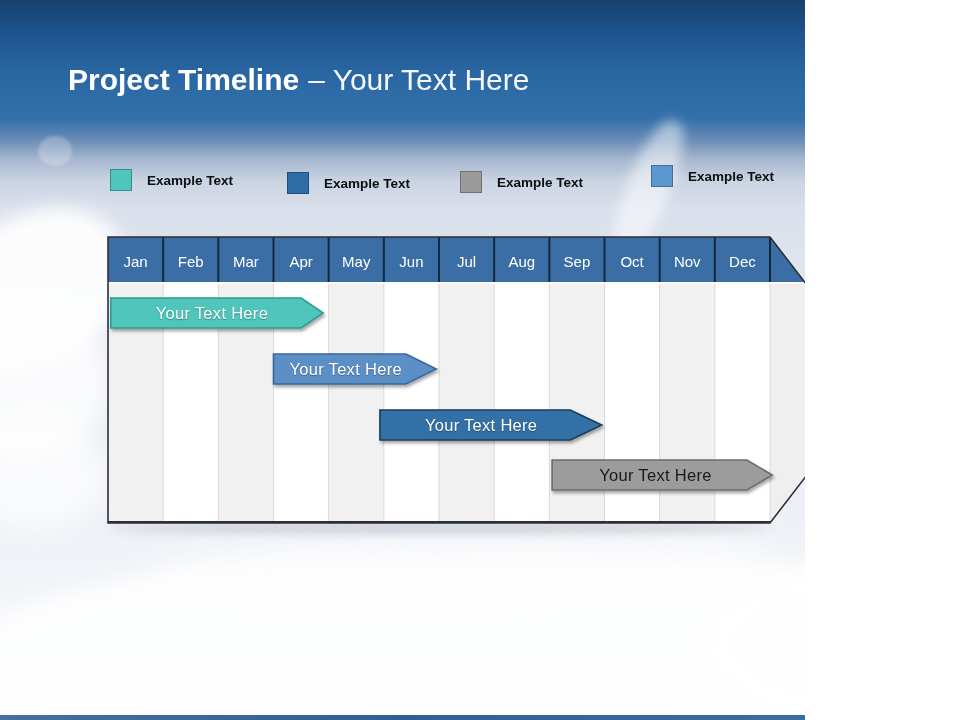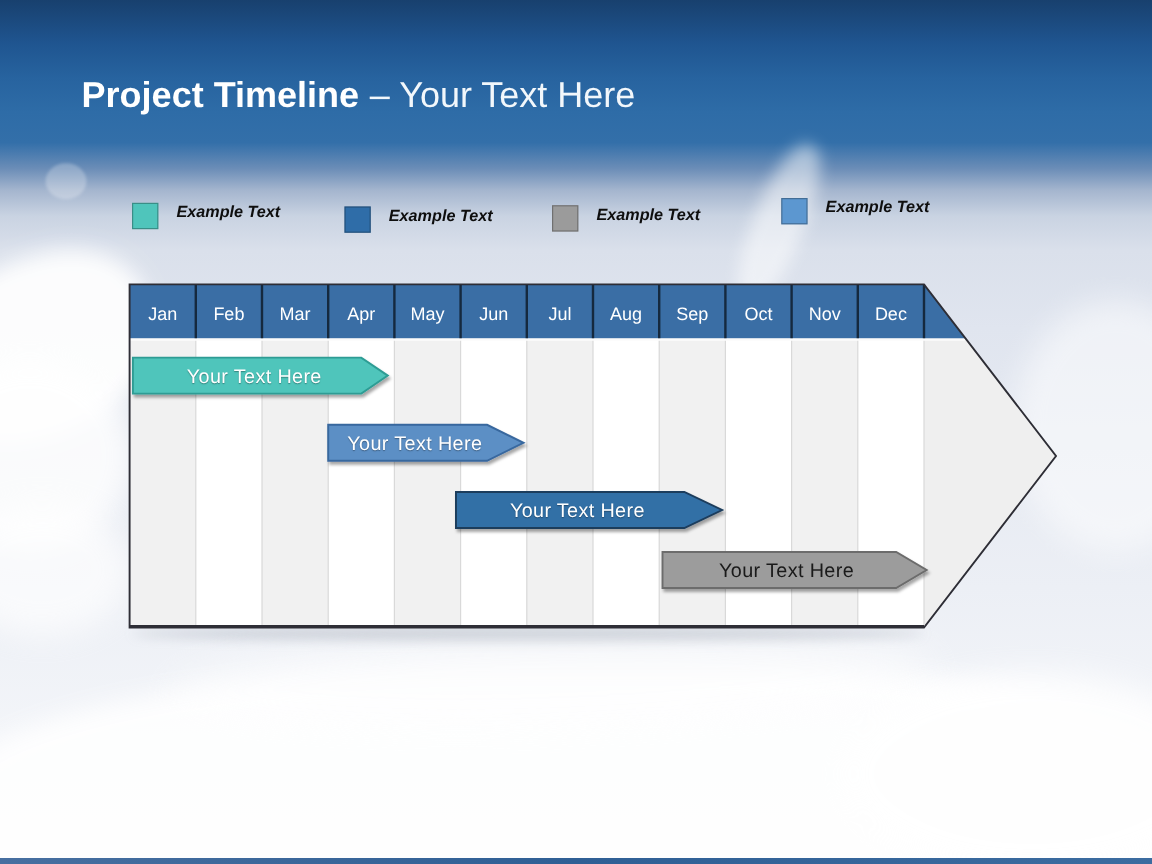--- a/index.html
+++ b/index.html
@@ -1,16 +1,16 @@
 <!DOCTYPE html>
 <html><head>
 <meta charset="utf-8">
 <style>
   html,body{margin:0;padding:0;width:960px;height:720px;overflow:hidden;}
-  #slide{position:relative;width:960px;height:720px;overflow:hidden;
+  #slide{position:relative;width:805px;height:720px;overflow:hidden;
          font-family:"Liberation Sans",sans-serif;}
 
   
   .bg{position:absolute;inset:0;z-index:0;background:linear-gradient(180deg,
       #18406E 0%, #1F5590 5%, #27639F 9%, #2E6CA7 13%, #336FA9 16.5%,
       #6B8DB7 19.5%, #A4B5CE 22%, #C9D3E2 25%, #DAE0EB 29%, #E0E5EF 38%,
       #E6EAF2 52%, #ECEFF5 68%, #F3F5F9 85%, #F6F7FA 100%);}
   .splash{position:absolute;background:#fff;border-radius:50%;z-index:1;}
   .sp1{left:-70px;top:215px;width:200px;height:150px;filter:blur(9px);opacity:.92;
        transform:rotate(-15deg);border-radius:60% 40% 55% 45%;}
@@ -28,21 +28,21 @@
   .bottom-bar{position:absolute;left:0;right:0;bottom:0;height:5px;z-index:6;
        background:linear-gradient(90deg,#476FA0 0%,#2F5F95 50%,#3C6CA0 100%);}
 
   
   .title{position:absolute;left:68px;top:62px;z-index:5;font-size:30px;
          line-height:36px;color:#FFFFFF;white-space:nowrap;}
   .title-bold{font-weight:700;}
   .title-rest{font-weight:400;margin-left:9px;color:#F2F7FB;}
 
   
-  .legend-item{position:absolute;z-index:5;display:flex;font-style:italic;}
+  .legend-item{position:absolute;z-index:5;display:flex;align-items:center;}
   .legend-swatch{width:22px;height:22px;border:1px solid rgba(0,0,0,.28);
          box-sizing:border-box;flex:0 0 auto;}
   .legend-label{margin-left:15px;font-size:13.5px;font-weight:700;color:#0E0E0E;
          white-space:nowrap;}
   .li-0{left:110px;top:169px;}
   .li-1{left:287px;top:172px;}
   .li-2{left:460px;top:171px;}
   .li-3{left:651px;top:165px;}
 
   

